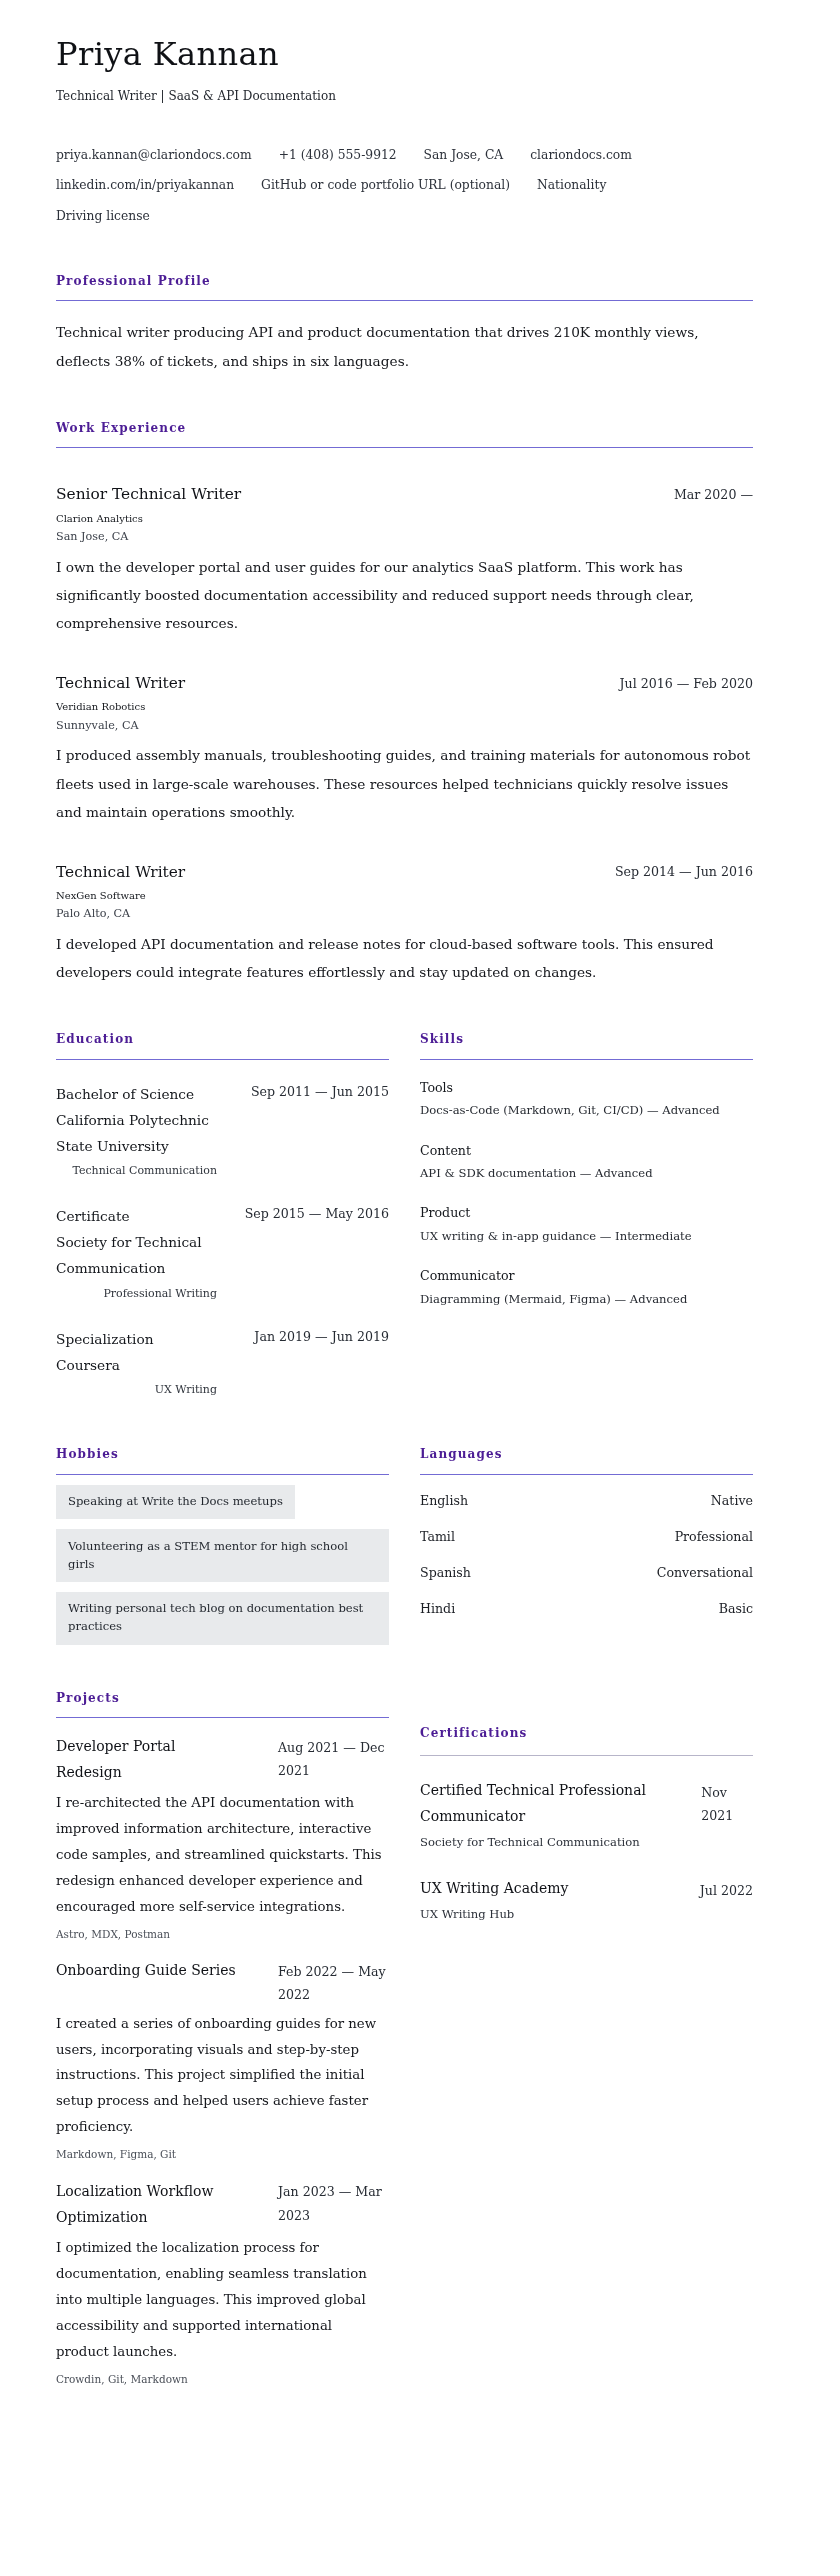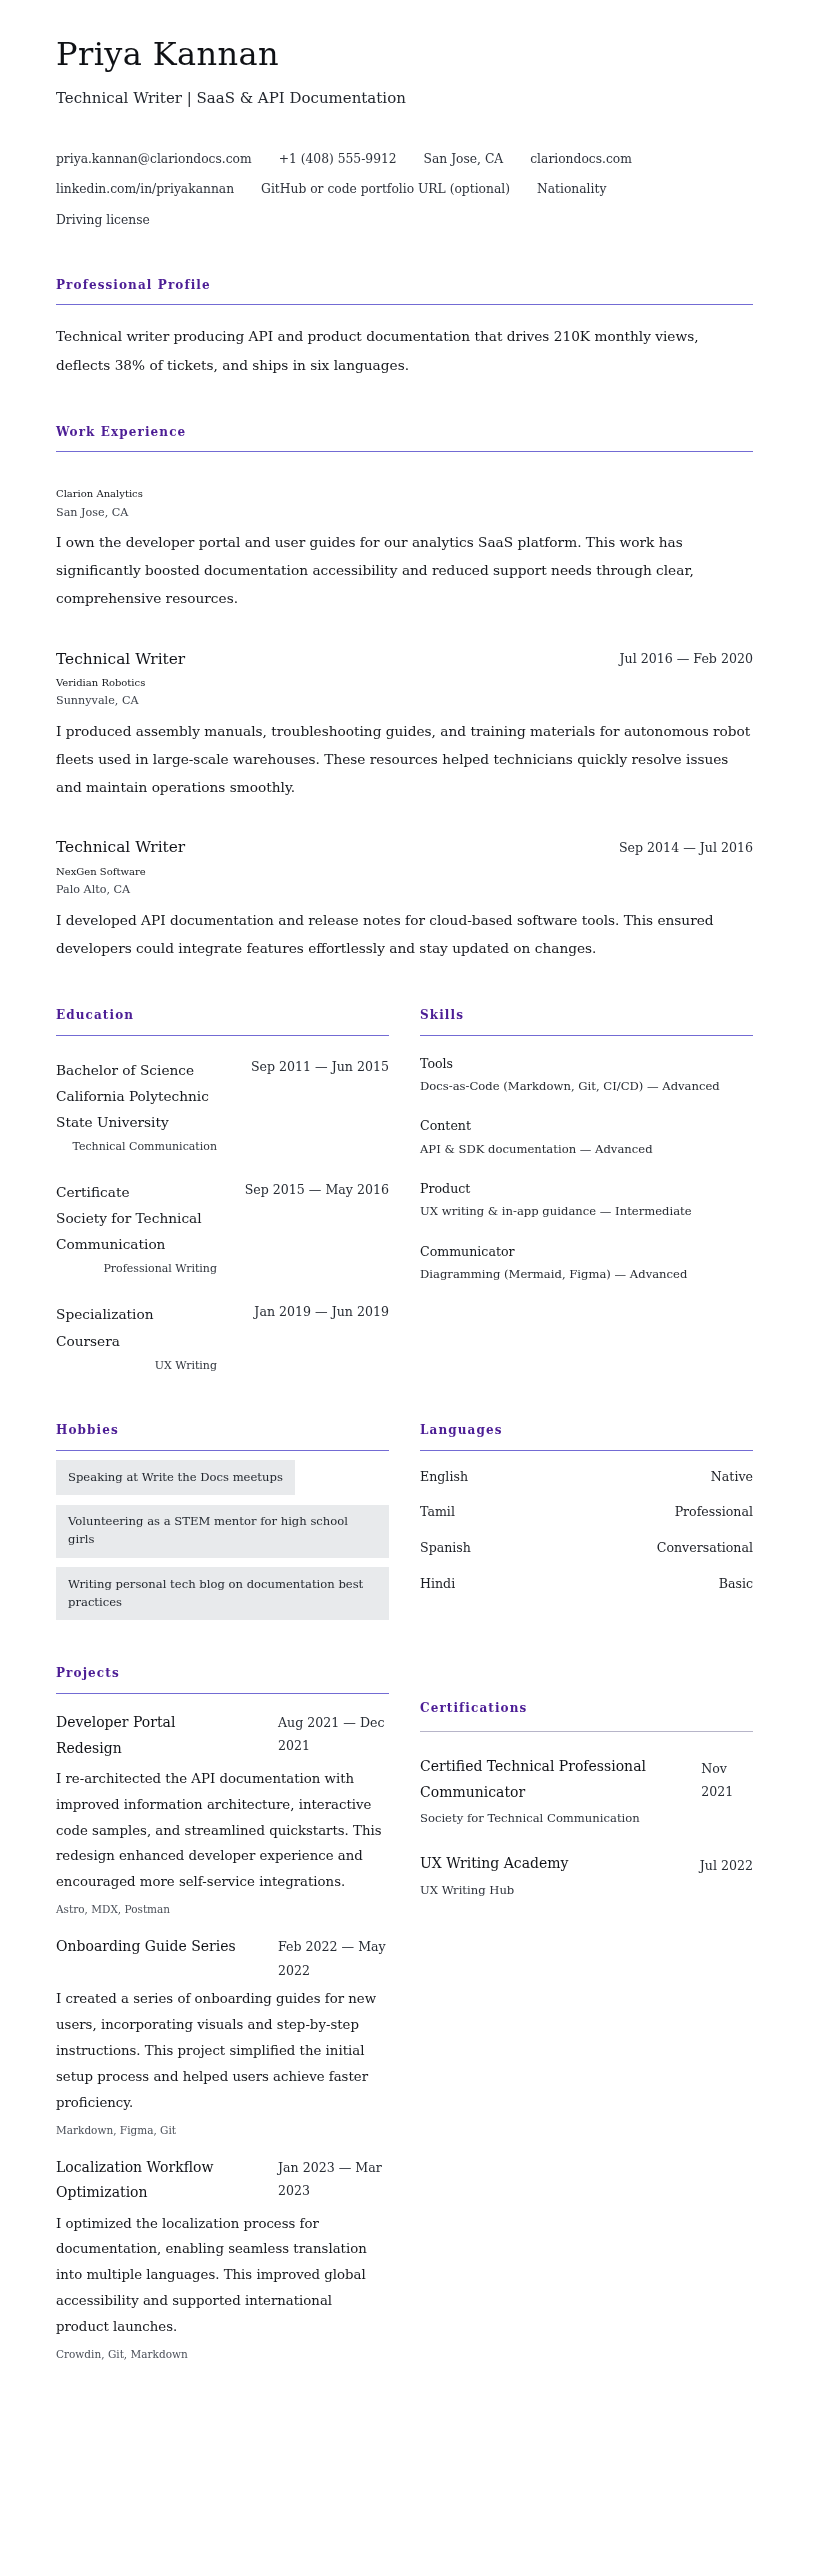--- a/index.html
+++ b/index.html
@@ -3,21 +3,21 @@
 <meta charset="utf-8">
 <style>
   * { box-sizing: border-box; }
   html, body { margin: 0; padding: 0; background: #ffffff; }
   body { font-family: "DejaVu Serif", "Liberation Serif", serif; color: #191b20; }
   .page { width: 810px; height: 2576px; overflow: hidden; background: #fff;
           padding: 35px 57px 28px 56px; }
 
   
   .name { font-size: 32px; font-weight: 400; color: #0f1115; line-height: 1.2; letter-spacing: 0.4px; }
-  .subtitle { font-size: 15px; color: #23272e; margin-top: 15.4px; }
+  .subtitle { font-size: 12px; color: #23272e; margin-top: 15.4px; }
   .contacts { margin-top: 41px; font-size: 12.3px; color: #2c313a; }
   .contact-row { display: flex; flex-wrap: wrap; column-gap: 27px; row-gap: 5.6px; margin-top: 7px; line-height: 1.9; }
 
   
   .section { margin-top: 46px; }
   .sec-head { font-size: 12px; font-weight: 700; color: #4c1d95; letter-spacing: 1.1px; }
   .sec-rule { border: none; border-top: 1.4px solid #736bd4; margin: 12.6px 0 0 0; }
   .sec-rule.light { border-top: 0.7px solid #b7b5c9; margin-top: 15.4px; }
 
   .profile-text { font-size: 13.7px; line-height: 2.05; margin-top: 17px; color: #15171c; }
@@ -102,39 +102,43 @@
     <div class="sec-head">Professional Profile</div>
     <hr class="sec-rule">
     <div class="profile-text">Technical writer producing API and product documentation that drives 210K monthly views, deflects 38% of tickets, and ships in six languages.</div>
   </section>
 
   <section class="section">
     <div class="sec-head">Work Experience</div>
     <hr class="sec-rule">
 
     <article class="job">
+      <div class="job-head">
+        <div class="job-title">Senior Technical Writer</div>
+        <div class="job-dates">Mar 2020 —</div>
+      </div>
       <div class="job-company">Clarion Analytics</div>
       <div class="job-location">San Jose, CA</div>
       <div class="job-desc">I own the developer portal and user guides for our analytics SaaS platform. This work has significantly boosted documentation accessibility and reduced support needs through clear, comprehensive resources.</div>
     </article>
 
     <article class="job">
       <div class="job-head">
         <div class="job-title">Technical Writer</div>
         <div class="job-dates">Jul 2016 — Feb 2020</div>
       </div>
       <div class="job-company">Veridian Robotics</div>
       <div class="job-location">Sunnyvale, CA</div>
       <div class="job-desc">I produced assembly manuals, troubleshooting guides, and training materials for autonomous robot fleets used in large-scale warehouses. These resources helped technicians quickly resolve issues and maintain operations smoothly.</div>
     </article>
 
     <article class="job">
       <div class="job-head">
         <div class="job-title">Technical Writer</div>
-        <div class="job-dates">Sep 2014 — Jul 2016</div>
+        <div class="job-dates">Sep 2014 — Jun 2016</div>
       </div>
       <div class="job-company">NexGen Software</div>
       <div class="job-location">Palo Alto, CA</div>
       <div class="job-desc">I developed API documentation and release notes for cloud-based software tools. This ensured developers could integrate features effortlessly and stay updated on changes.</div>
     </article>
   </section>
 
   <div class="two-col">
     <section>
       <div class="sec-head">Education</div>

